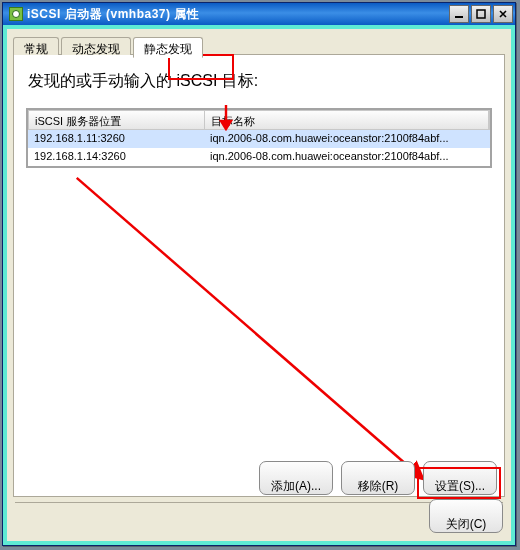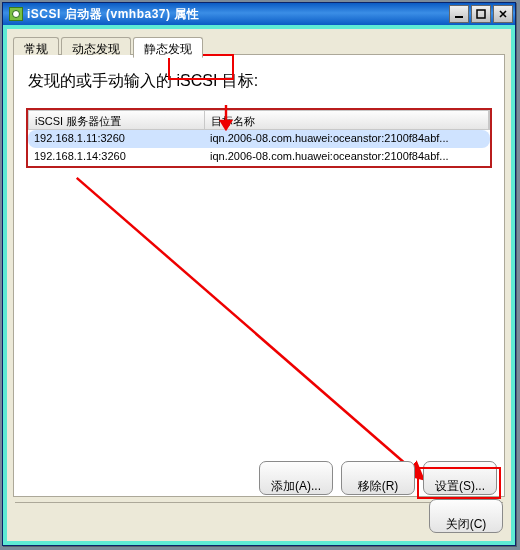--- a/index.html
+++ b/index.html
@@ -16,28 +16,28 @@
   .tabs { position:relative; height:22px; margin:4px 6px 0 6px; border-bottom:1px solid #aca899; display:flex; }
   .tab { padding:3px 10px 2px; font-size:12px; color:#000; border:1px solid #aca899; border-bottom:none; background:#ece9d8; margin-right:2px; border-radius:3px 3px 0 0; cursor:pointer; position:relative; top:4px; }
   .tab.active { background:#fff; border-bottom:1px solid #fff; z-index:2; }
   .tab-hl { position:absolute; border:2px solid #e00; pointer-events:none; }
   .tab-hl.t-static { left:161px; top:25px; width:66px; height:26px; }
   .panel { position:absolute; left:6px; right:6px; top:26px; bottom:44px; background:#fff; border:1px solid #aca899; border-top:none; }
   .panel-inner { padding:10px 10px; position:relative; height:100%; }
   .label-row { font-size:16px; color:#000; margin:6px 0 8px 4px; }
   .arrow-down { position:absolute; left:204px; top:48px; color:#e00; pointer-events:none; }
   .arrow-down svg { width:16px; height:28px; }
-  .tablewrap { border:2px solid #b91c1c; margin:16px 2px; }
+  .tablewrap { border:2px solid #a3a3a3; margin:16px 2px; }
   .thead { display:flex; height:20px; background:linear-gradient(#fdfdfd,#e6e6e6); border:1px solid #c8c8c8; }
   .th { font-size:11px; padding:3px 6px; border-right:1px solid #c8c8c8; color:#000; }
   .th.c1 { width:176px; }
   .th.c2 { flex:1; }
   .tbody { background:#fff; }
   .tr { display:flex; height:18px; font-size:11px; color:#000; cursor:pointer; }
-  .tr.sel { background:#cfe3ff;border-radius:8px; }
+  .tr.sel { background:#cfe3ff; }
   .td { padding:2px 6px; white-space:nowrap; overflow:hidden; text-overflow:ellipsis; }
   .td.c1 { width:176px; }
   .td.c2 { flex:1; min-width:0; }
   .diag-arrow { position:absolute; left:0; top:0; width:100%; height:100%; pointer-events:none; }
   .btnrow { position:absolute; right:14px; bottom:46px; display:flex; gap:8px; }
   .btn { min-width:74px; height:24px; font-size:12px; background:linear-gradient(#fdfdfd,#e4e4e4); border:1px solid #8a8a8a; border-radius:7px; cursor:pointer; padding:16px 8px; }
   .hl-settings { position:absolute; right:10px; bottom:42px; width:84px; height:32px; border:2px solid #e00; pointer-events:none; }
   .sep { position:absolute; left:8px; right:8px; bottom:38px; height:1px; background:#aca899; }
   .closerow { position:absolute; right:8px; bottom:8px; }
 </style>

